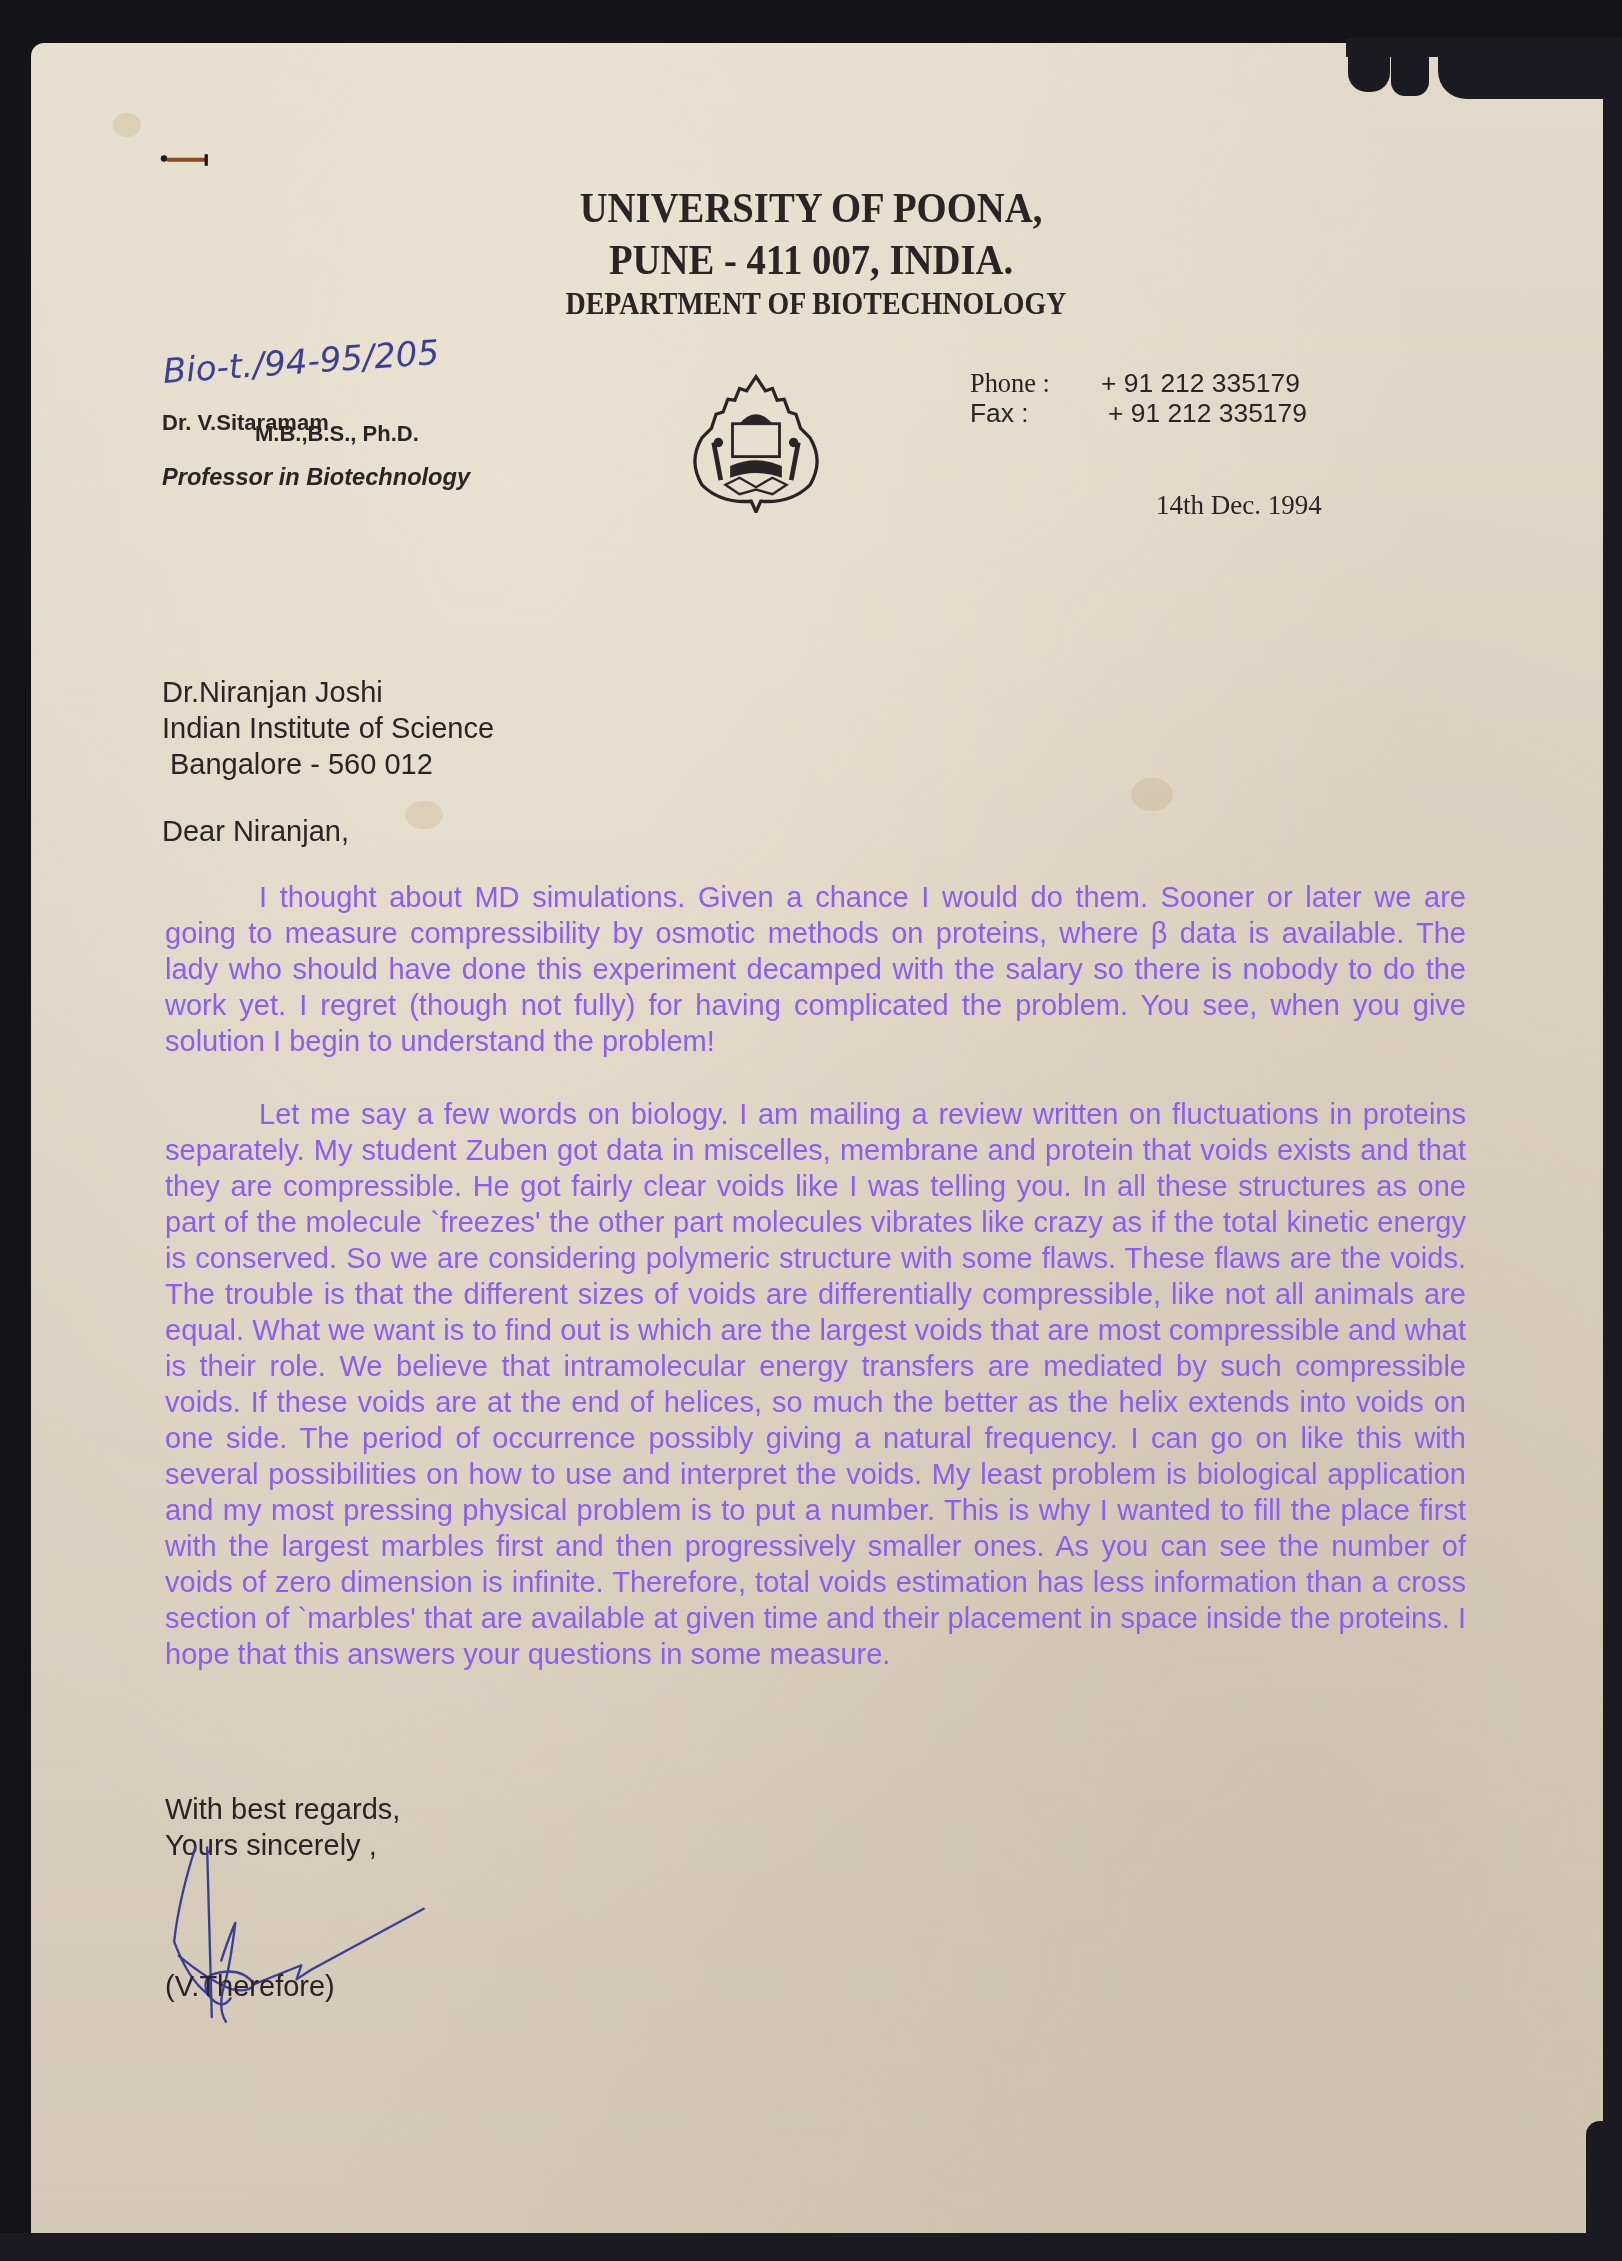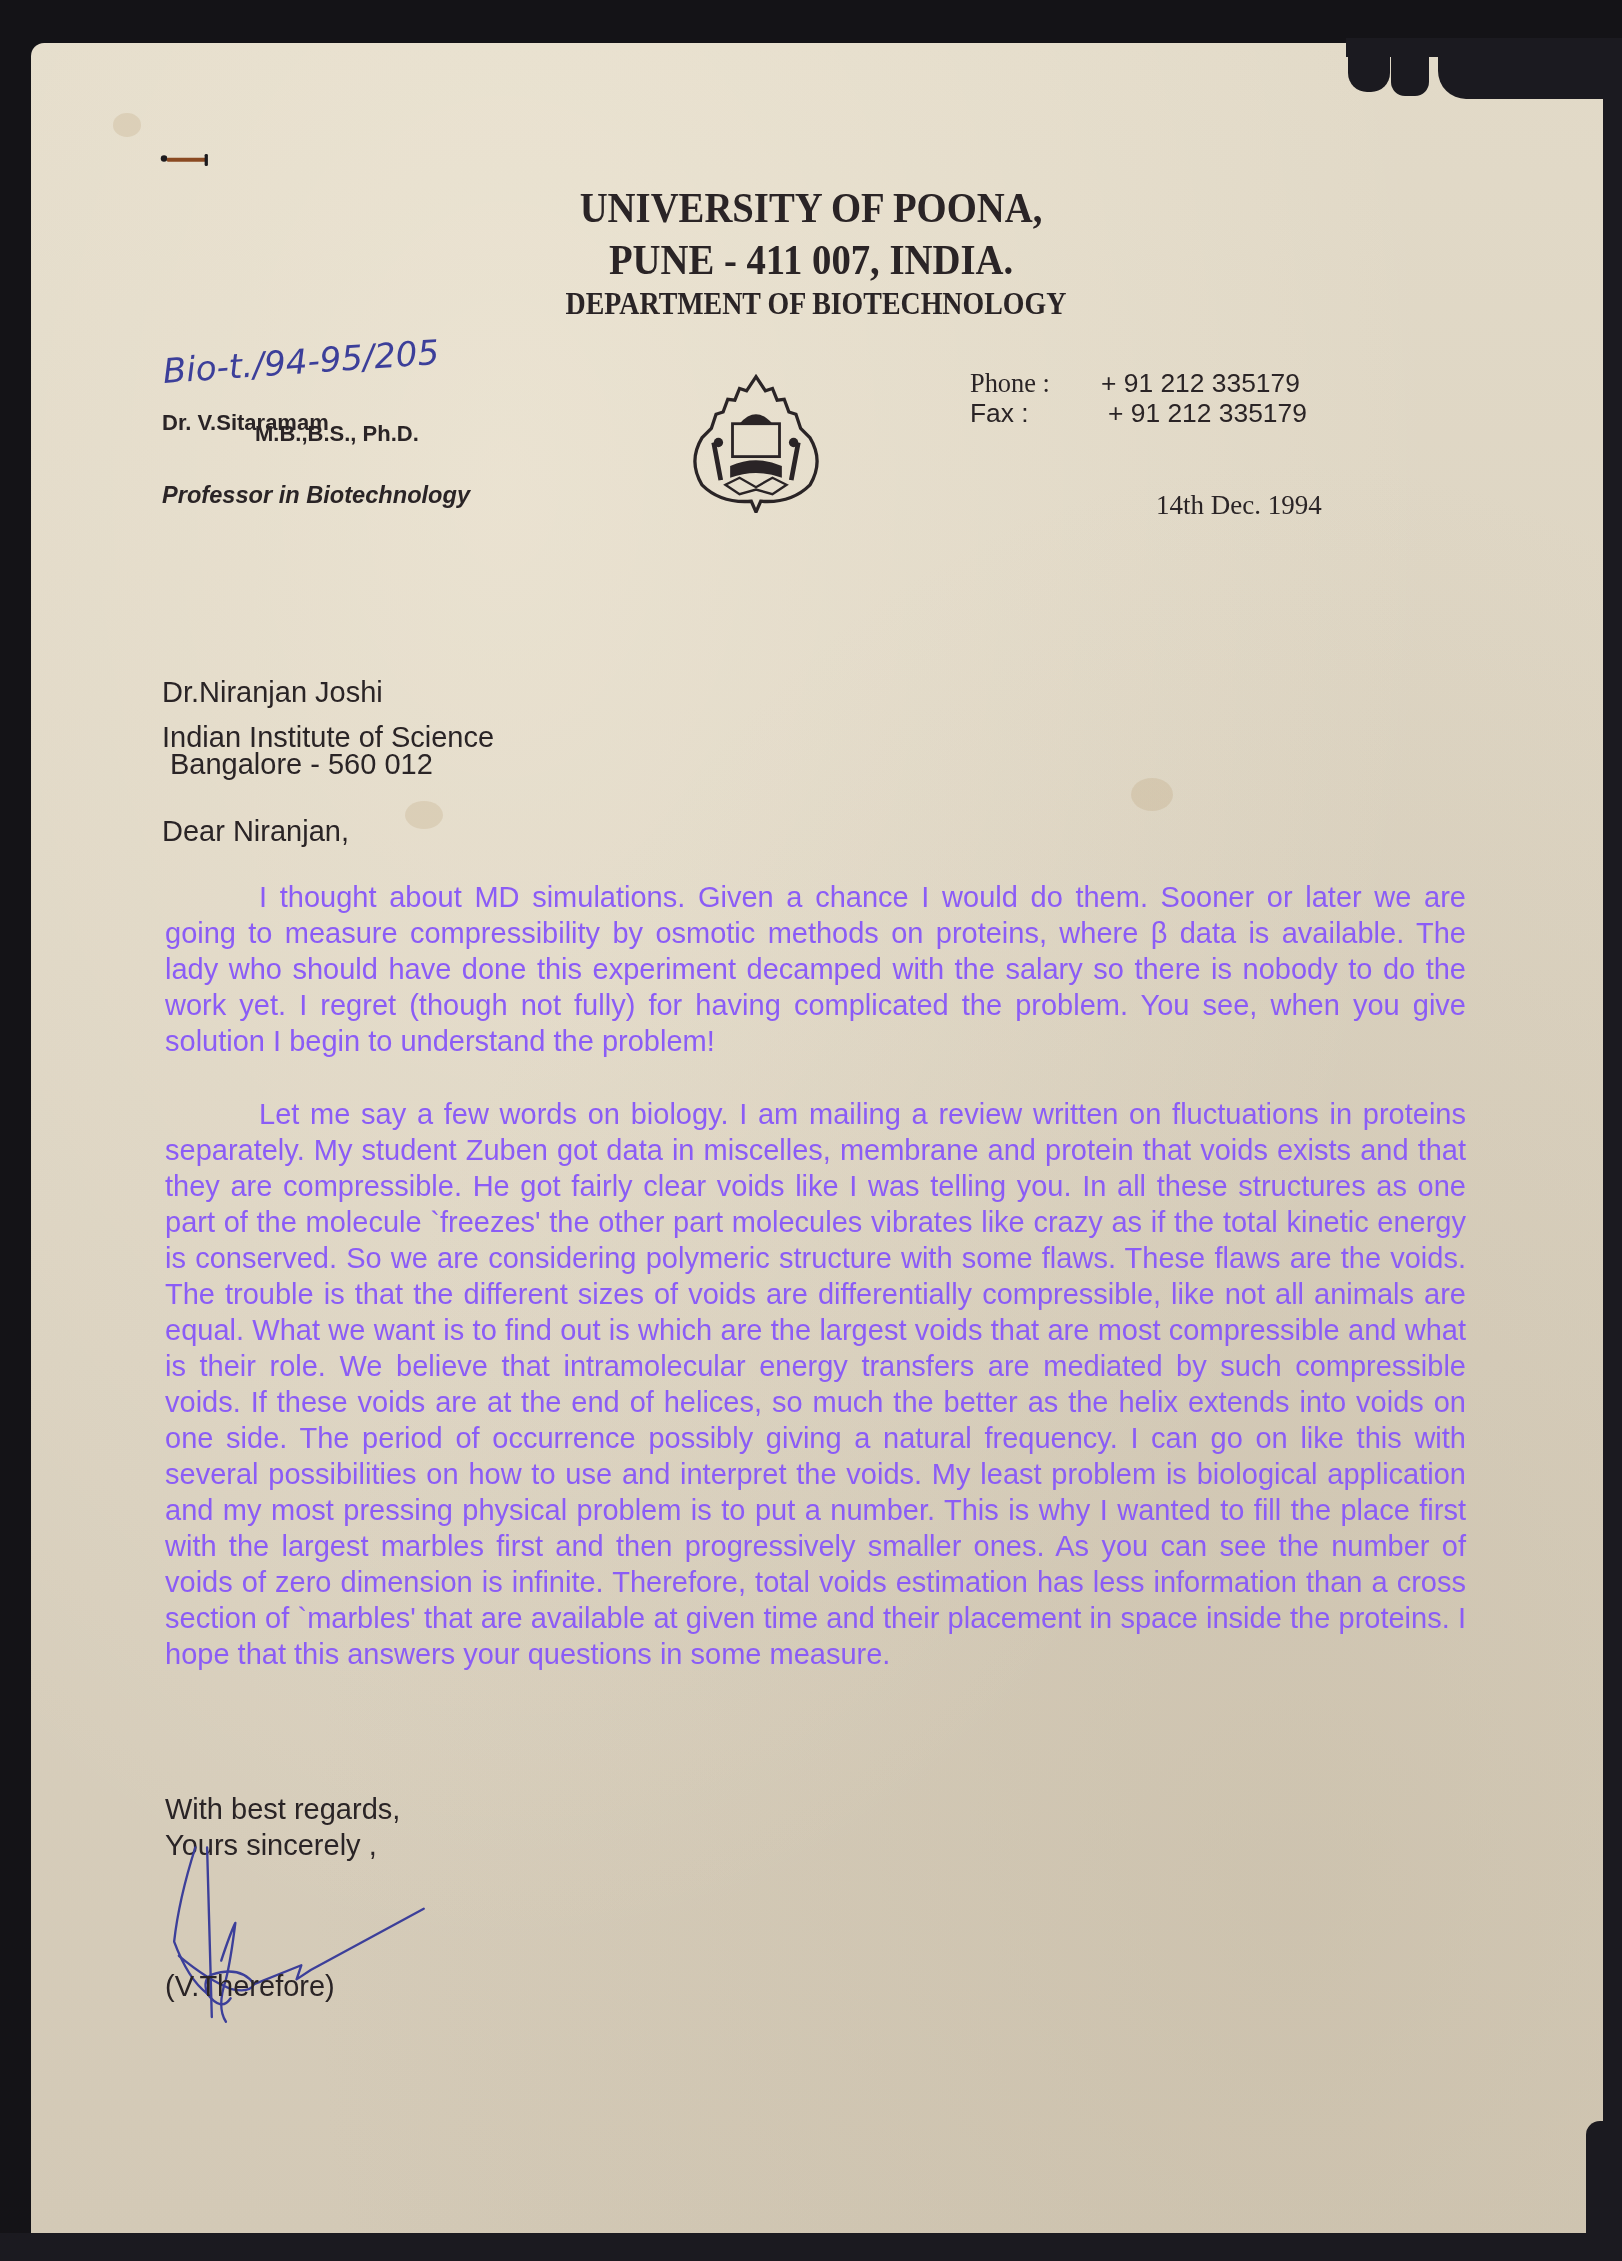--- a/index.html
+++ b/index.html
@@ -24,21 +24,21 @@
   }
   .staple {
     position: absolute; left: 160px; top: 153px; width: 51px; height: 14px;
   }
   .abs { position: absolute; white-space: nowrap; color: #2a2426; }
   .serif { font-family: "Liberation Serif", "DejaVu Serif", serif; font-weight: bold; }
   .sans { font-family: "Liberation Sans", "DejaVu Sans", sans-serif; }
   .head1 { font-size: 43px; left: 0; width: 1622px; text-align: center; transform: scaleX(0.9); }
   .head3 { font-size: 31px; left: 0; width: 1622px; text-align: center; transform: scaleX(0.9); }
   .sender-name { font-size: 22px; font-weight: bold; }
-  .sender-italic { font-size: 23.6px; font-weight: bold; font-style: italic; margin-top: 18px; }
+  .sender-italic { font-size: 23.6px; font-weight: bold; font-style: italic; }
   .contact { font-size: 26.4px; }
   .date { font-family: "Liberation Serif", "DejaVu Serif", serif; font-size: 27px; text-align: center; }
   .handwritten {
     font-family: "DejaVu Sans", sans-serif; font-style: italic;
     color: #3c3f9a; font-size: 34px; transform: rotate(-4deg); transform-origin: left center;
   }
   .addr { font-size: 29px; line-height: 36px; text-align: center; }
   .body-text {
     position: absolute; left: 165px; width: 1301px;
     font-family: "Liberation Sans", "DejaVu Sans", sans-serif;
@@ -95,21 +95,21 @@
 </svg>
 
 <div class="abs sans contact" style="left:970px; top:368px;font-family:Liberation Serif, serif;">Phone :</div>
 <div class="abs sans contact" style="left:1101px; top:368px;">+ 91 212 335179</div>
 <div class="abs sans contact" style="left:970px; top:398px;">Fax :</div>
 <div class="abs sans contact" style="left:1108px; top:398px;">+ 91 212 335179</div>
 
 <div class="abs date" style="left:1156px; top:490px;">14th Dec. 1994</div>
 
 <div class="abs sans addr" style="left:162px; top:674px;">Dr.Niranjan Joshi</div>
-<div class="abs sans addr" style="left:162px; top:710px;margin-top:9px;">Indian Institute of Science</div>
+<div class="abs sans addr" style="left:162px; top:710px;">Indian Institute of Science</div>
 <div class="abs sans addr" style="left:170px; top:746px;">Bangalore - 560 012</div>
 
 <div class="abs sans addr" style="left:162px; top:813px;">Dear Niranjan,</div>
 
 <div class="body-text" style="top:879px;">
   <p>I  thought  about MD simulations. Given a chance I  would  do them. Sooner or later we are going to measure  compressibility by osmotic methods on proteins, where β data is available. The lady  who  should  have done this experiment  decamped  with  the salary  so there is nobody to do the work yet. I  regret  (though not fully) for having complicated the problem. You see, when  you give solution I begin to understand the problem!</p>
 </div>
 <div class="body-text" style="top:1096px;">
   <p>Let me say a few words on biology.  I am mailing a review written on fluctuations in proteins separately. My student Zuben got  data in miscelles, membrane and protein that voids exists and that they  are  compressible.  He got fairly clear voids  like  I  was telling you. In all these structures as one part of the  molecule `freezes' the other part molecules vibrates like crazy as if  the total  kinetic  energy  is  conserved.  So  we  are   considering polymeric  structure with some flaws. These flaws are the  voids.  The trouble  is that the different sizes of voids  are  differentially compressible, like not all animals are equal. What we want is  to find  out is which are the largest voids that are most  compressible and  what is their role. We believe that  intramolecular  energy transfers  are  mediated  by such compressible  voids.  If  these voids are at the end of helices, so much the better as the helix extends into voids on one side. The period of occurrence possibly giving  a  natural frequency. I can go on like this  with  several possibilities  on  how to use and interpret the voids.  My  least problem is biological application and my most pressing physical problem is to  put  a number. This is why I wanted to fill the  place  first with  the largest marbles first and then progressively smaller ones. As  you can  see  the  number of voids of  zero dimension  is  infinite. Therefore, total voids estimation has less information than a cross section  of `marbles' that are available at given time and  their placement in space inside the proteins. I hope that this answers your questions in some measure.</p>
 </div>

